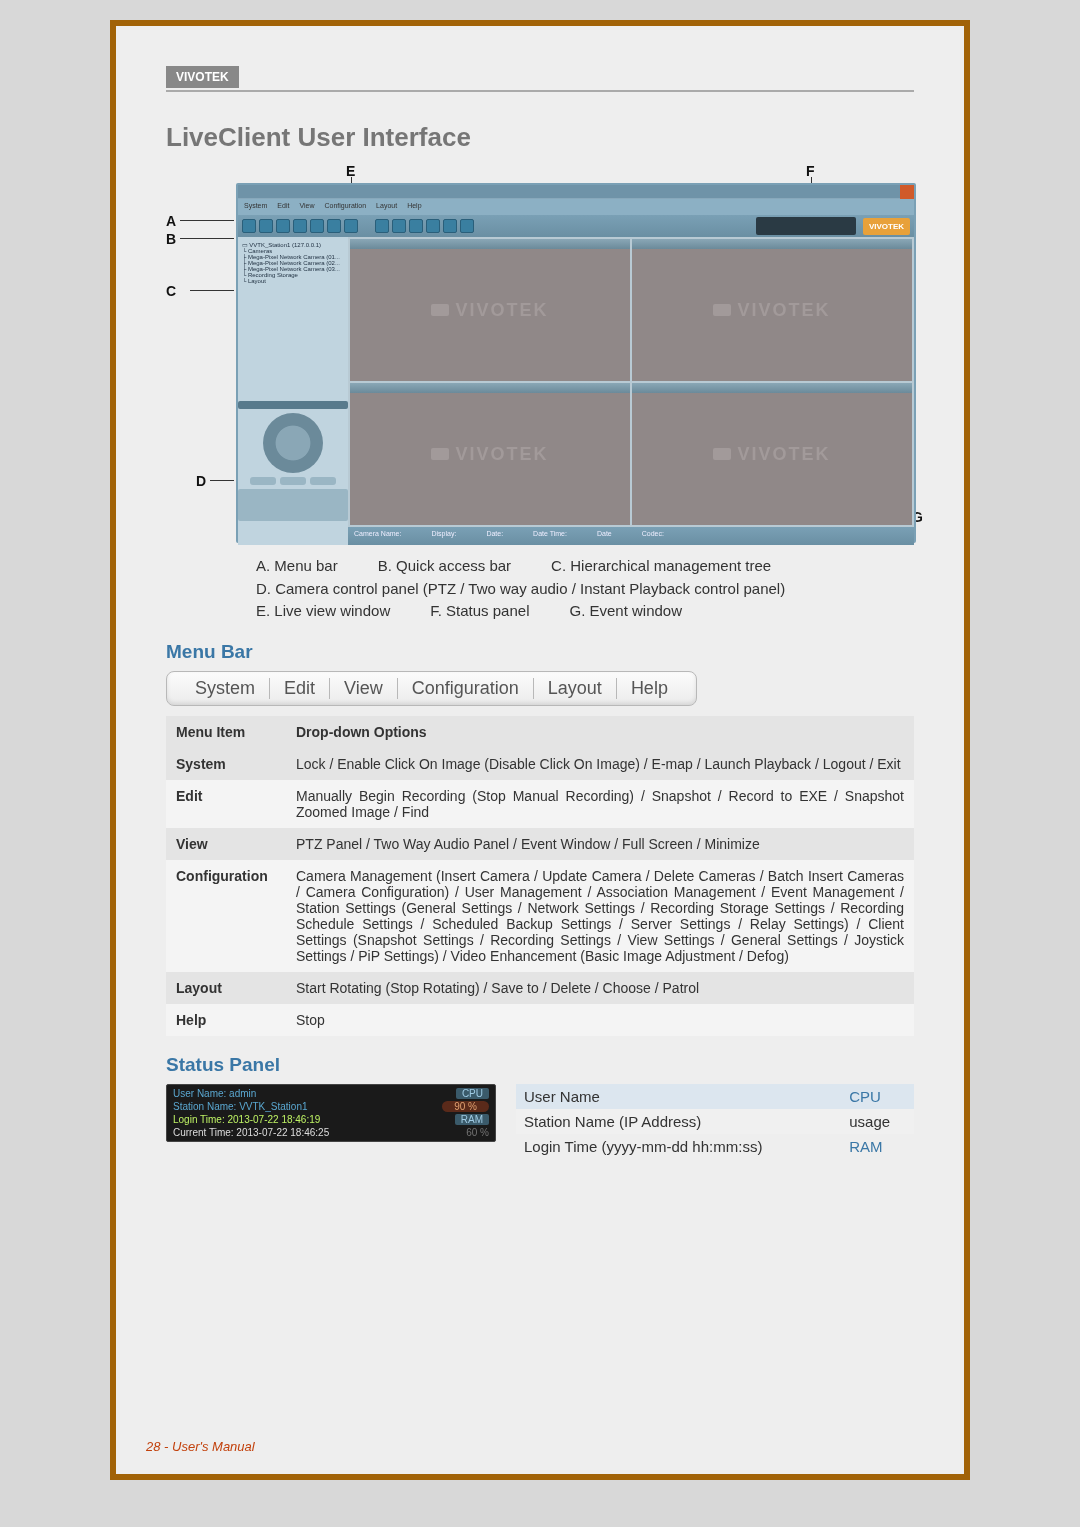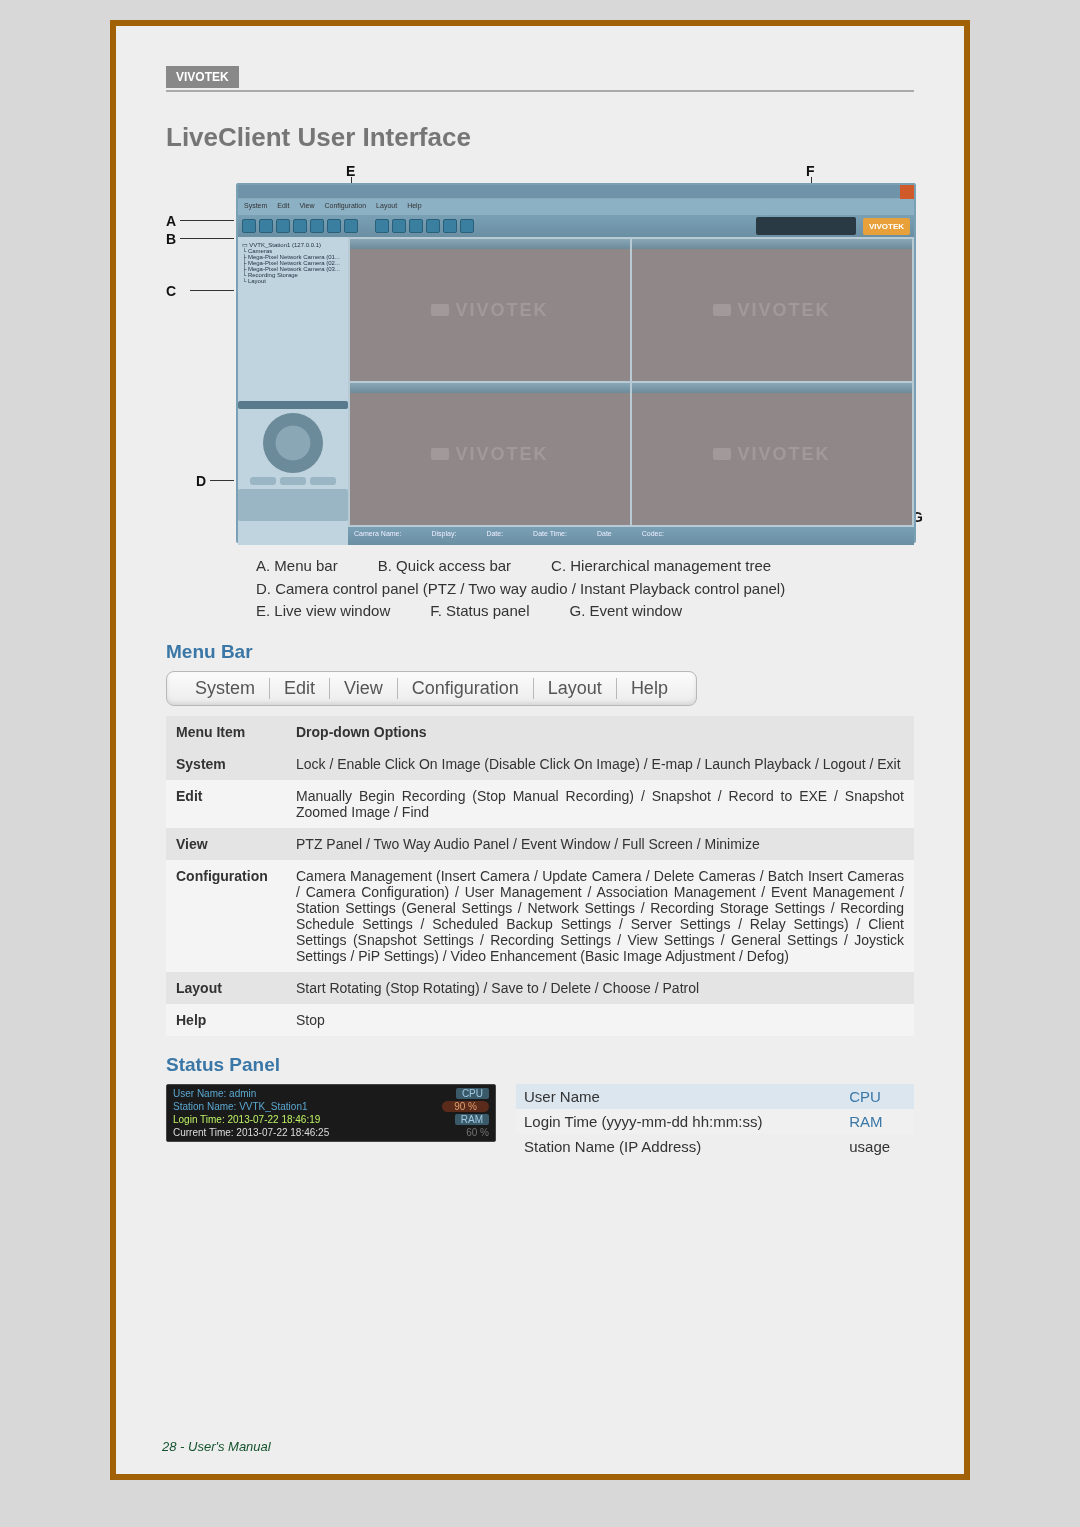--- a/index.html
+++ b/index.html
@@ -262,23 +262,23 @@
   }
   .status-legend table { width:100%; border-collapse: collapse;}
   .status-legend td { padding:4px 8px; }
   .status-legend tr:first-child { background:#dce6ef; }
   .status-legend tr:nth-child(2) { background:#f0f0f0; }
   .status-legend tr:nth-child(4) { background:#f0f0f0; }
   .status-legend td.r { color:#3a77a6; }
 
   .footer {
     position:absolute;
-    left: 46px;
+    left: 30px;
     bottom: 20px;
-    color:#14532d;
+    color:#c2410c;
     font-style: italic;
     font-size: 13px;
   }
 
   
   .dl { position:absolute; background:#333; }
 </style>
 </head>
 <body>
 
@@ -491,26 +491,26 @@
       </div>
     </div>
     <div class="status-legend">
       <table>
         <tbody>
             <tr>
               <td>User Name</td>
               <td class="r">CPU</td>
             </tr>
         <tr>
+              <td>Station Name (IP Address)</td>
+              <td>usage</td>
+            </tr>
+        <tr>
               <td>Login Time (yyyy-mm-dd hh:mm:ss)</td>
               <td class="r">RAM</td>
-            </tr>
-        <tr>
-              <td>Station Name (IP Address)</td>
-              <td>usage</td>
             </tr>
       </tbody>
         </table>
     </div>
   </div>
 
   <div class="footer">28 - User's Manual</div>
 </div>
 
 </body></html>

